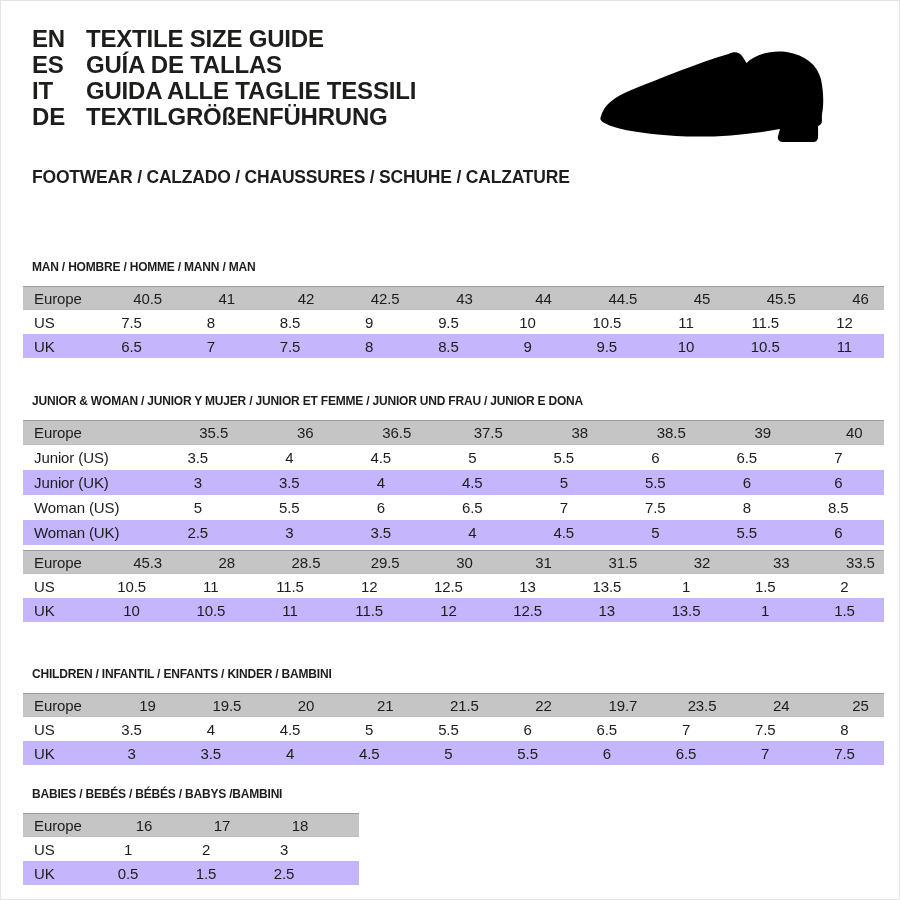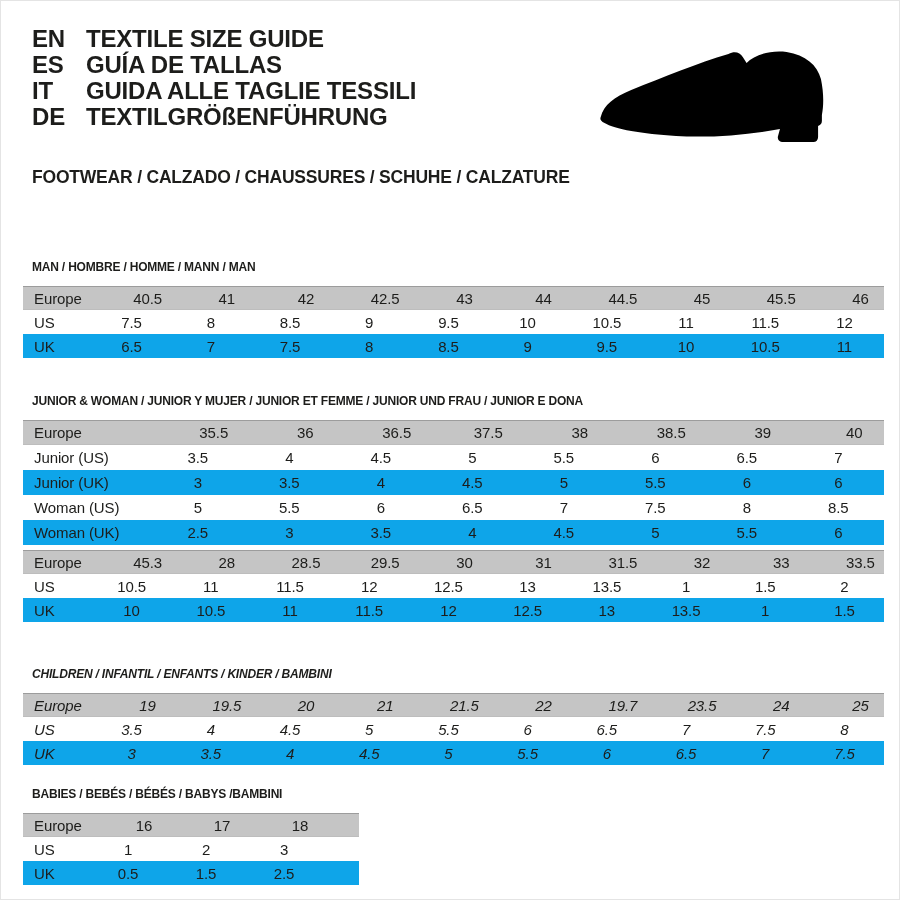--- a/index.html
+++ b/index.html
@@ -22,36 +22,36 @@
 
   
   .shoe{position:absolute;left:594px;top:44px;width:286px;height:100px;}
   .shoe svg{width:100%;height:100%;display:block;}
 
   
   .size-section{position:absolute;left:22px;width:861px;}
   #sec-man{top:258px;}
   #sec-junior{top:392px;}
   #sec-kids{top:549px;}
-  #sec-children{top:665px;font-style:italic;}
+  #sec-children{top:665px;}
   #sec-babies{top:785px;width:336px;}
 
   .table-title{margin:0 0 11px 9px;font-size:12px;font-weight:bold;letter-spacing:-0.2px;line-height:16px;}
 
   .stable{width:100%;--labelw:69px;}
   #sec-junior .stable{--labelw:129px;}
   #sec-babies .stable{--labelw:66px;}
   #sec-babies .trow{padding-right:36px;box-sizing:border-box;}
 
   .trow{display:flex;height:24px;align-items:center;font-size:15px;letter-spacing:-0.1px;}
   #sec-junior .trow{height:25px;}
   .tlabel{flex:0 0 var(--labelw);width:var(--labelw);padding-left:11px;box-sizing:border-box;white-space:nowrap;}
   .tcell{flex:1;text-align:center;}
   .thead{background:#c5c5c5;border-top:1px solid #9c9c9c;border-bottom:1px solid #bdbdbd;box-sizing:border-box;gap:32px;}
-  .alt{background:#0ea5e9;}
+  .alt{background:#c4b5fd;}
 </style>
 </head>
 <body>
 
 <div class="page">
 
   <div class="langs">
     <div class="lang-row">
       <span class="lang-code">EN</span>
       <span class="lang-title">TEXTILE SIZE GUIDE</span>

